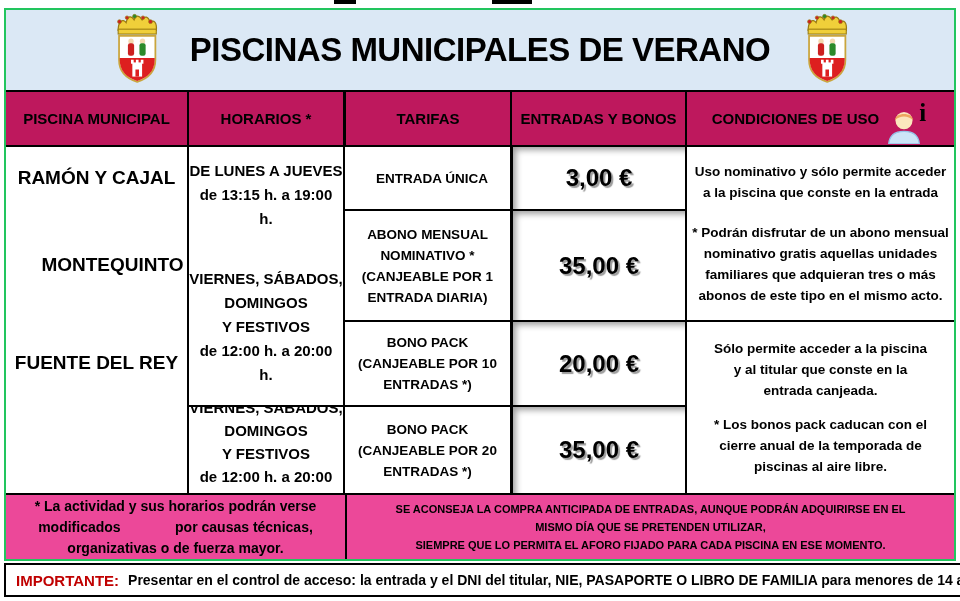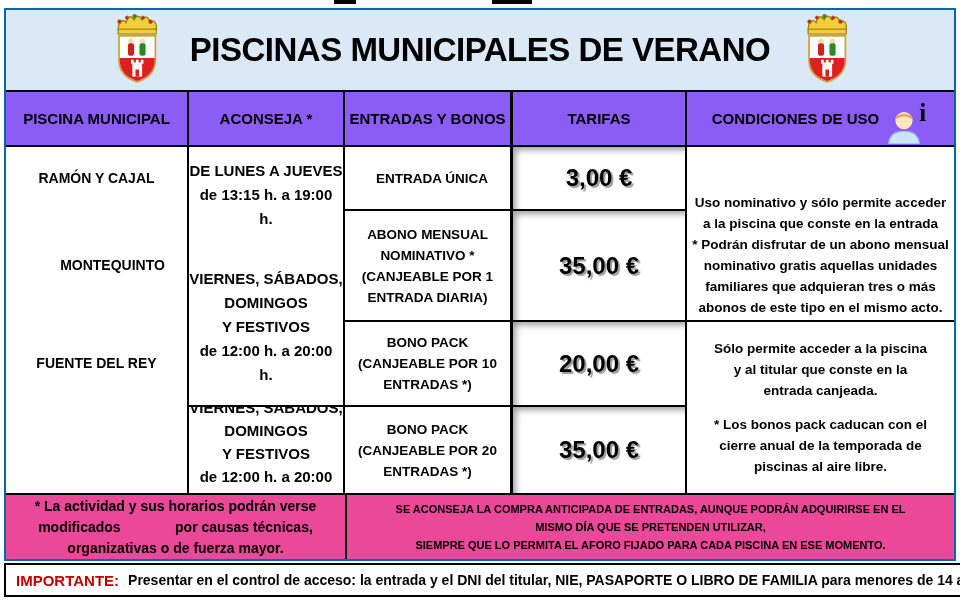--- a/index.html
+++ b/index.html
@@ -2,31 +2,31 @@
 <html><head>
 <meta charset="utf-8">
 <style>
   html,body{margin:0;padding:0;background:#fff;}
   .page{position:relative;width:960px;height:601px;background:#ffffff;
         font-family:"Liberation Sans",sans-serif;color:#000;overflow:hidden;}
   .tick{position:absolute;top:0;height:4px;background:#000;}
   .tick.t1{left:334px;width:22px;}
   .tick.t2{left:492px;width:40px;}
 
-  .main{position:absolute;left:4px;top:8px;width:948px;border:2px solid #0369a1;background:#fff;}
+  .main{position:absolute;left:4px;top:8px;width:948px;border:2px solid #22c55e;background:#fff;}
 
   
   .title-band{height:80px;background:#dbe8f5;border-bottom:2px solid #000;
               display:flex;align-items:center;justify-content:center;gap:26px;}
   .title{margin:0;font-size:33px;font-weight:bold;letter-spacing:-0.5px;white-space:nowrap;}
   .crest{flex:0 0 auto;}
 
   
   .header-row{display:grid;grid-template-columns:181px 156px 167px 175px 1fr;
-              height:53px;background:#8b5cf6;border-bottom:2px solid #000;}
+              height:53px;background:#be185d;border-bottom:2px solid #000;}
   .hcell{display:flex;align-items:center;justify-content:center;gap:7px;
          font-weight:bold;font-size:15px;text-align:center;}
   .hcell+.hcell{border-left:2px solid #000;}
   .hcell.thick{border-left-width:3px;}
   .person-wrap{position:relative;top:7px;display:flex;align-items:flex-start;}
   .info-i{font-family:"Liberation Serif",serif;font-weight:bold;font-size:25px;
           position:relative;top:-9px;left:-3px;}
 
   
   .body-grid{display:grid;grid-template-columns:181px 156px 167px 175px 1fr;
@@ -42,24 +42,24 @@
   .cC{grid-area:4/1/5/2;}
   .cD{grid-area:4/2/5/3;overflow:hidden;justify-content:flex-start;}
   .cE{grid-area:1/3/2/4;padding-left:9px;}
   .cF{grid-area:2/3/3/4;}
   .cG{grid-area:3/3/4/4;}
   .cH{grid-area:4/3/5/4;}
   .cI{grid-area:1/4/2/5;}
   .cJ{grid-area:2/4/3/5;}
   .cK{grid-area:3/4/4/5;}
   .cL{grid-area:4/4/5/5;}
-  .cM{grid-area:1/5/3/6;justify-content:flex-end;padding:2px 5px;}
+  .cM{grid-area:1/5/3/6;justify-content:space-between;padding:14px 5px;}
   .cN{grid-area:3/5/5/6;justify-content:space-evenly;padding:2px 22px;}
 
-  .pool-slot{display:flex;align-items:center;justify-content:center;font-size:14px;width:100%;}
+  .pool-slot{display:flex;align-items:center;justify-content:center;font-size:19px;width:100%;}
   .slot1{height:62px;}.slot2{height:111px;margin-left:32px;}.slot3{height:85px;}
   .sched{white-space:pre-line;font-size:15px;line-height:24px;}
   .sched-clip{white-space:pre-line;font-size:15px;line-height:23px;margin-top:-11px;}
   .ticket{white-space:pre-line;font-size:13.5px;line-height:21px;}
   .price-cell{box-shadow:inset 5px 5px 6px -2px rgba(0,0,0,0.38);}
   .price{font-size:24px;text-shadow:2px 2px 1px #9c9c9c;}
   .shadow-text{text-shadow:2px 2px 1px #9c9c9c;}
   .cond{font-size:13.5px;line-height:21px;}
 
   
@@ -132,27 +132,27 @@
         </g>
         <rect x="32.5" y="66" width="4" height="8" fill="#dd1f1f"></rect>
       </svg>
     </div>
 
     <div class="header-row">
       <div class="hcell">
         <span>PISCINA MUNICIPAL</span>
       </div>
       <div class="hcell">
-        <span>ACONSEJA *</span>
-      </div>
-      <div class="hcell">
-        <span>ENTRADAS Y BONOS</span>
+        <span>HORARIOS *</span>
       </div>
       <div class="hcell thick">
         <span>TARIFAS</span>
+      </div>
+      <div class="hcell">
+        <span>ENTRADAS Y BONOS</span>
       </div>
       <div class="hcell">
         <span>CONDICIONES DE USO</span>
         <span class="person-wrap">
           <svg width="36" height="36" viewBox="0 0 40 40">
             <circle cx="20" cy="14" r="9.5" fill="#fbe7bd"></circle>
             <path d="M10 13.5 C10 4.5 30 4.5 30 13.5 C24.5 8 15.5 8 10 13.5 Z" fill="#eda75f"></path>
             <path d="M3 40 C4 28 13 26 20 26 C27 26 36 28 37 40 Z" fill="#cde5f7" stroke="#96c4e8" stroke-width="1.5"></path>
           </svg>
           <span class="info-i">i</span>

